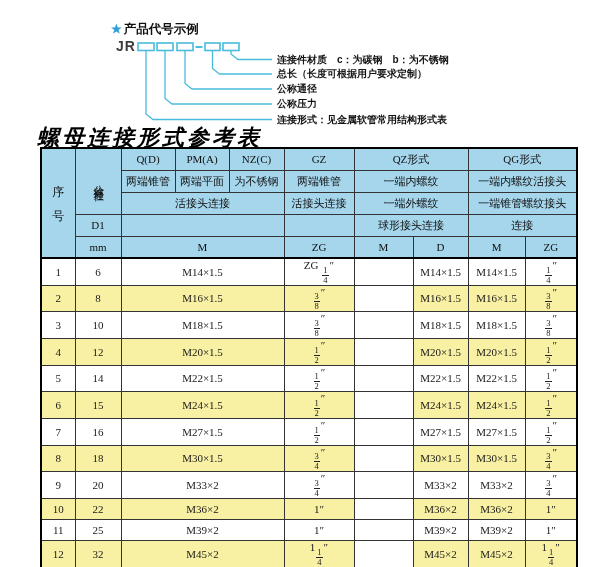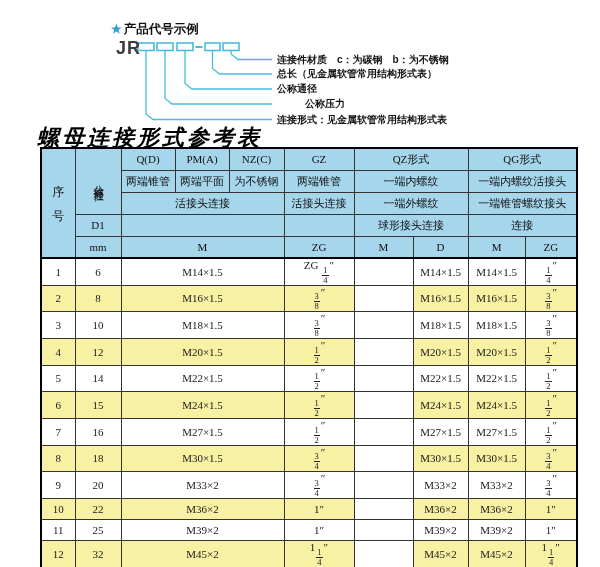--- a/index.html
+++ b/index.html
@@ -7,24 +7,24 @@
     width:600px;height:567px;background:#ffffff;position:relative;overflow:hidden;
     font-family:"Liberation Sans",sans-serif;color:#111;
   }
   .page{position:absolute;inset:0;}
 
   
   .diagram{position:absolute;left:0;top:0;width:600px;height:107px;}
   .diagram svg{position:absolute;left:0;top:0;}
   .dg-title{position:absolute;left:111px;top:21px;font-size:12.5px;font-weight:bold;white-space:nowrap;}
   .dg-title .star{color:#2b9fd6;margin-right:2px;font-size:12px;}
-  .jr-code{position:absolute;left:116px;top:38px;font-size:18px;font-weight:bold;color:#3d3d3d;letter-spacing:1px;}
+  .jr-code{position:absolute;left:116px;top:38px;font-size:14px;font-weight:bold;color:#3d3d3d;letter-spacing:1px;}
   .callout{position:absolute;left:277px;font-size:10px;font-weight:bold;color:#141414;
            white-space:nowrap;line-height:13px;}
-  .co-1{top:53px;} .co-2{top:67px;} .co-3{top:82px;} .co-4{top:97px;margin-left:28px;} .co-5{top:113px;}
+  .co-1{top:53px;} .co-2{top:67px;} .co-3{top:82px;} .co-4{top:97px;} .co-5{top:113px;}
 
   
   .tbl-title{position:absolute;left:37px;top:123px;font-size:22px;font-weight:bold;font-style:italic;
              font-family:"Liberation Serif",serif;letter-spacing:3px;color:#000;white-space:nowrap;}
 
   
   table.ref{position:absolute;left:40px;top:147px;width:536px;border-collapse:collapse;table-layout:fixed;
             border:2px solid #000;font-family:"Liberation Serif",serif;}
   th,td{border:1px solid #333;text-align:center;vertical-align:middle;padding:0;overflow:hidden;}
   thead tr{height:22px;}
@@ -69,21 +69,21 @@
         <polyline points="146,50.5 146,114 153,119.5 272,119.5"></polyline>
       </g>
     </svg>
 
     <div class="dg-title">
       <span class="star">★</span><span>产品代号示例</span>
     </div>
     <div class="jr-code">JR</div>
 
     <div class="callout co-1">连接件材质　c：为碳钢　b：为不锈钢</div>
-    <div class="callout co-2">总长（见金属软管常用结构形式表）</div>
+    <div class="callout co-2">总长（长度可根据用户要求定制）</div>
     <div class="callout co-3">公称通径</div>
     <div class="callout co-4">公称压力</div>
     <div class="callout co-5">连接形式：见金属软管常用结构形式表</div>
   </div>
 
   <div class="tbl-title">螺母连接形式参考表</div>
 
   <table class="ref">
     <colgroup>
       <col style="width:34px">

